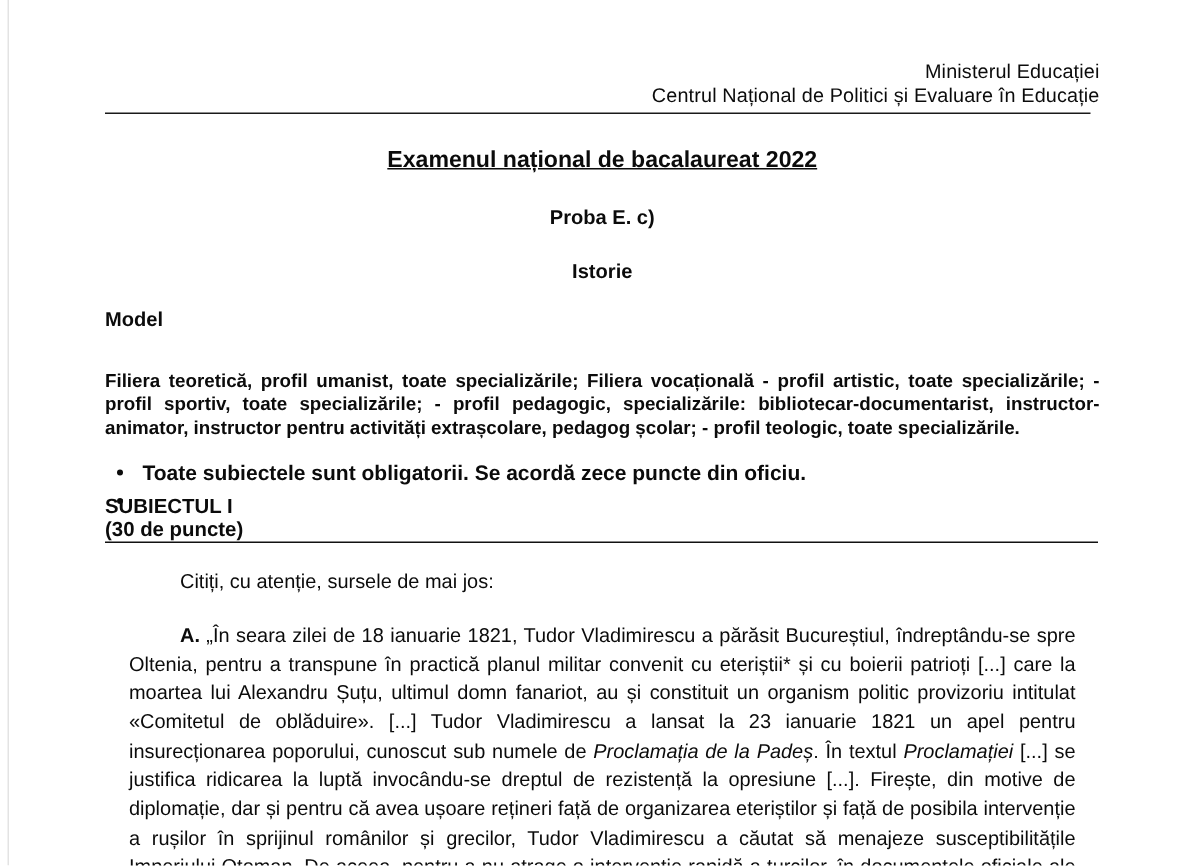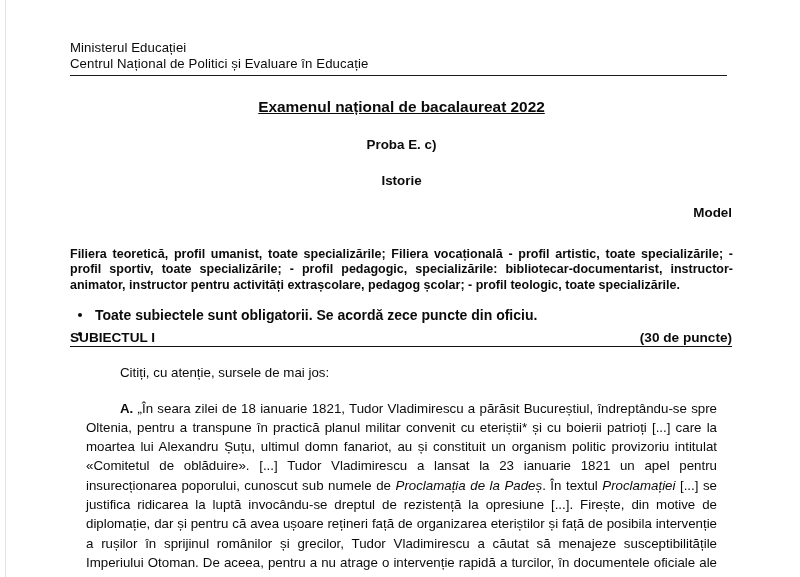--- a/index.html
+++ b/index.html
@@ -32,21 +32,21 @@
   }
   .content {
     position: absolute;
     left: 70px;
     top: 0;
     width: 663px;
   }
 
   
   .doc-header {
-    text-align: left;
+    text-align: right;
     font-size: 13.2px;
     line-height: 15.6px;
     padding-top: 40px;
     letter-spacing: 0.1px;
   }
   .doc-header div { white-space: nowrap; }
   .header-rule {
     margin-top: 4px;
     border-bottom: 1.6px solid #1a1a1a;
     width: 657px;
@@ -66,21 +66,20 @@
     font-size: 13.4px;
     margin-top: 21px;
   }
   .title-subject {
     text-align: center;
     font-weight: bold;
     font-size: 13.4px;
     margin-top: 21px;
   }
   .title-model {
-    text-align: right;
     font-weight: bold;
     font-size: 13.4px;
     margin-top: 17px;
     padding-right: 1px;
   }
 
   
   .filiera {
     margin-top: 27px;
     font-size: 12.5px;
@@ -115,20 +114,21 @@
   .subiect-bar {
     margin-top: 6px;
     display: flex;
     justify-content: space-between;
     align-items: baseline;
     font-weight: bold;
     font-size: 13.6px;
     border-bottom: 1.6px solid #111;
     padding-bottom: 1px;
     width: 662px;
+    flex-direction: column;
   }
 
   
   .body-text {
     margin-top: 6px;
     font-size: 13.3px;
     line-height: 19.3px;
     text-align: justify;
     text-justify: inter-word;
   }

